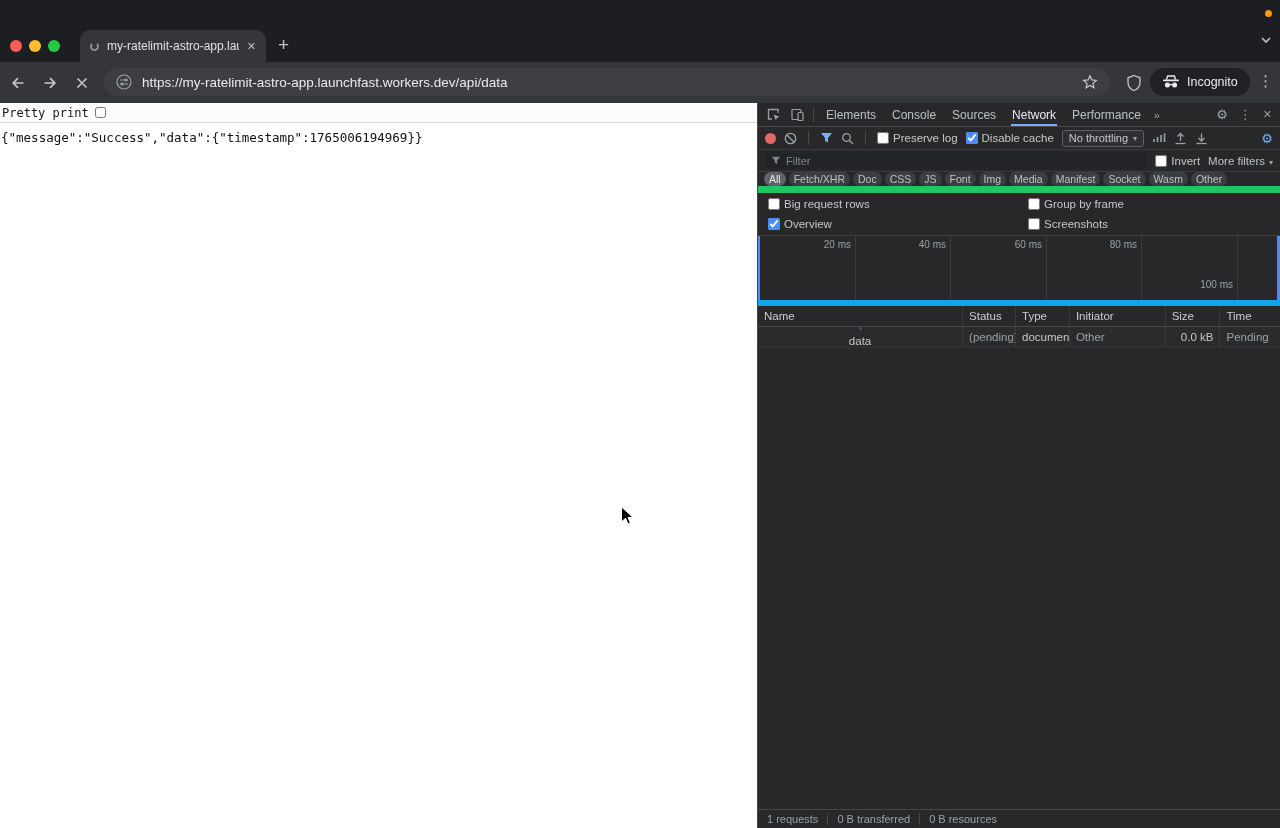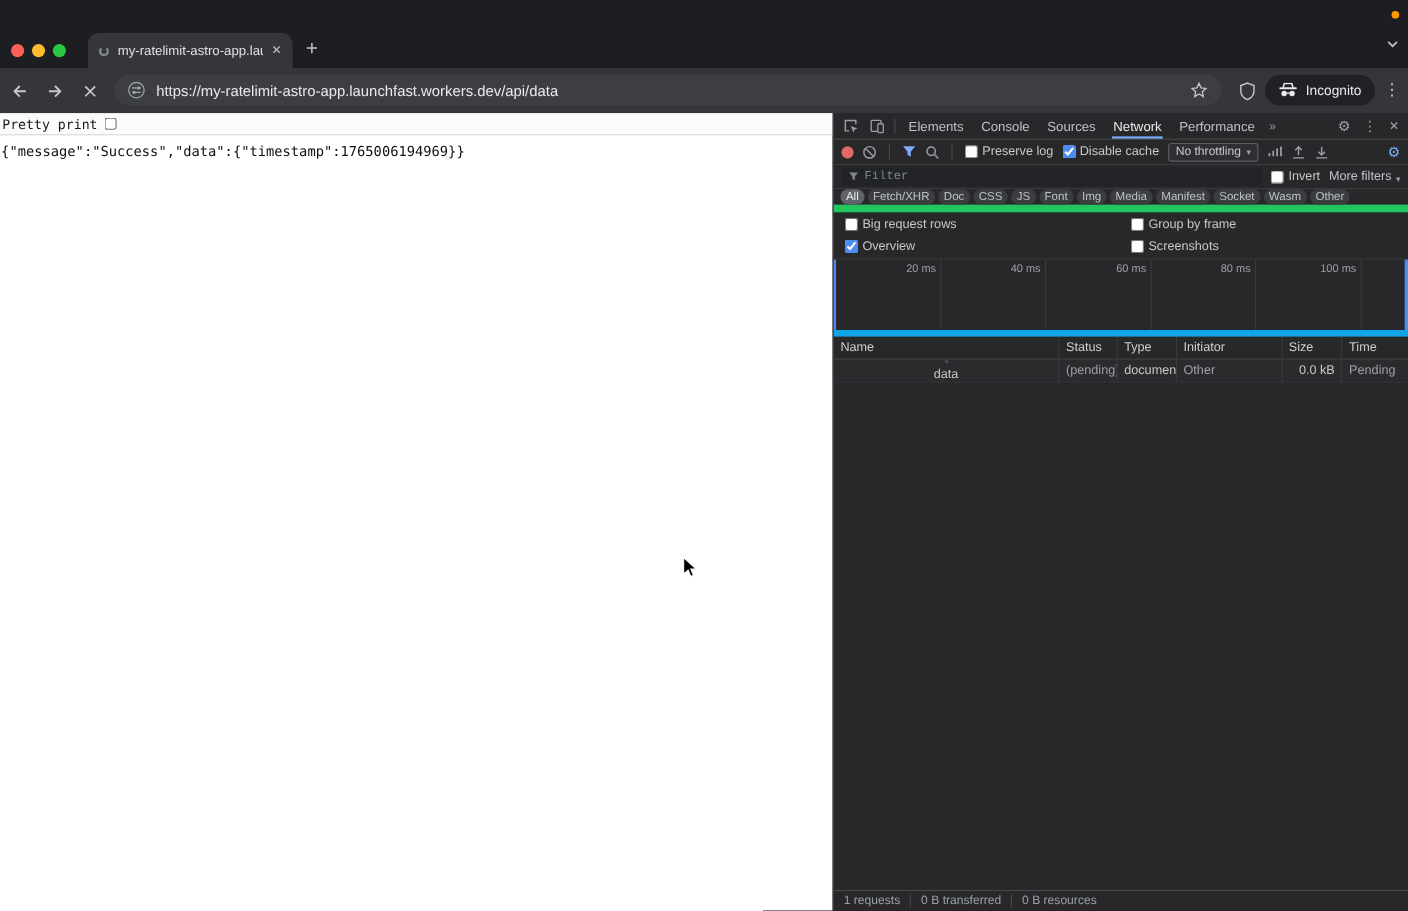--- a/index.html
+++ b/index.html
@@ -59,21 +59,21 @@
   .rec-btn{width:11px;height:11px;border-radius:50%;background:#e46962;flex:none;}
   .cb-group{display:flex;align-items:center;gap:4px;white-space:nowrap;color:#c7c7c7;font-size:11.5px;}
   .dt-check{width:12px;height:12px;margin:0;accent-color:#4c8df5;}
   .dt-select{display:flex;align-items:center;gap:5px;border:1px solid #5f6063;border-radius:3px;height:17px;
              padding:0 6px;font-size:11px;color:#c7c7c7;background:#2e2f32;white-space:nowrap;}
   .dt-select .caret{font-size:8px;color:#9aa0a6;}
   .tb-right-gear{margin-left:auto;color:#7cacf8;font-size:13px;}
   .dt-filterbar{height:22px;display:flex;align-items:center;gap:8px;padding:0 7px;border-bottom:1px solid #3a3b3e;}
   .filter-field{flex:1;display:flex;align-items:center;gap:5px;background:#222326;border-radius:4px;height:16px;padding:0 6px;}
   .filter-input{flex:1;background:transparent;border:none;outline:none;color:#bdc1c6;font-size:11px;
-                font-family:Liberation Mono, monospace;}
+                font-family:Liberation Sans, sans-serif;}
   .filter-input::placeholder{color:#80868b;}
   .more-filters{display:flex;align-items:flex-end;gap:4px;color:#bdc1c6;font-size:11.5px;white-space:nowrap;}
   .dt-chips{height:21px;display:flex;gap:3px;padding:0 6px;border-bottom:7px solid #22c55e;}
   .chip{padding:1px 5px;border-radius:7px;background:#3c3d41;color:#bdc1c6;font-size:10.5px;line-height:13px;white-space:nowrap;}
   .chip.selected{background:#5f6368;color:#e8eaed;}
   .dt-opts{border-bottom:1px solid #3a3b3e;padding:1px 0;}
   .opt-row{height:20px;display:flex;align-items:center;}
   .opt-left{width:262px;padding-left:10px;}
   .opt-right{padding-left:8px;}
   .dt-overview{position:relative;height:70px;border-bottom:6px solid #0ea5e9;background:#28282b;}
@@ -329,21 +329,21 @@
     <div class="dt-overview">
       <span class="ov-grid" style="left:97px;"></span>
       <span class="ov-grid" style="left:192px;"></span>
       <span class="ov-grid" style="left:288px;"></span>
       <span class="ov-grid" style="left:383px;"></span>
       <span class="ov-grid" style="left:479px;"></span>
       <span class="ov-label" style="left:33px;">20 ms</span>
       <span class="ov-label" style="left:128px;">40 ms</span>
       <span class="ov-label" style="left:224px;">60 ms</span>
       <span class="ov-label" style="left:319px;">80 ms</span>
-      <span class="ov-label" style="left:415px;">100 ms</span>
+      <span class="ov-label" style="left:415px;margin-top:40px;">100 ms</span>
       <span class="ov-handle" style="left:0;width:2px;"></span>
       <span class="ov-handle" style="right:0;width:3px;"></span>
     </div>
 
     <div class="dt-thead">
       <span class="col col-name">Name</span>
       <span class="col col-status">Status</span>
       <span class="col col-type">Type</span>
       <span class="col col-initiator">Initiator</span>
       <span class="col col-size">Size</span>

